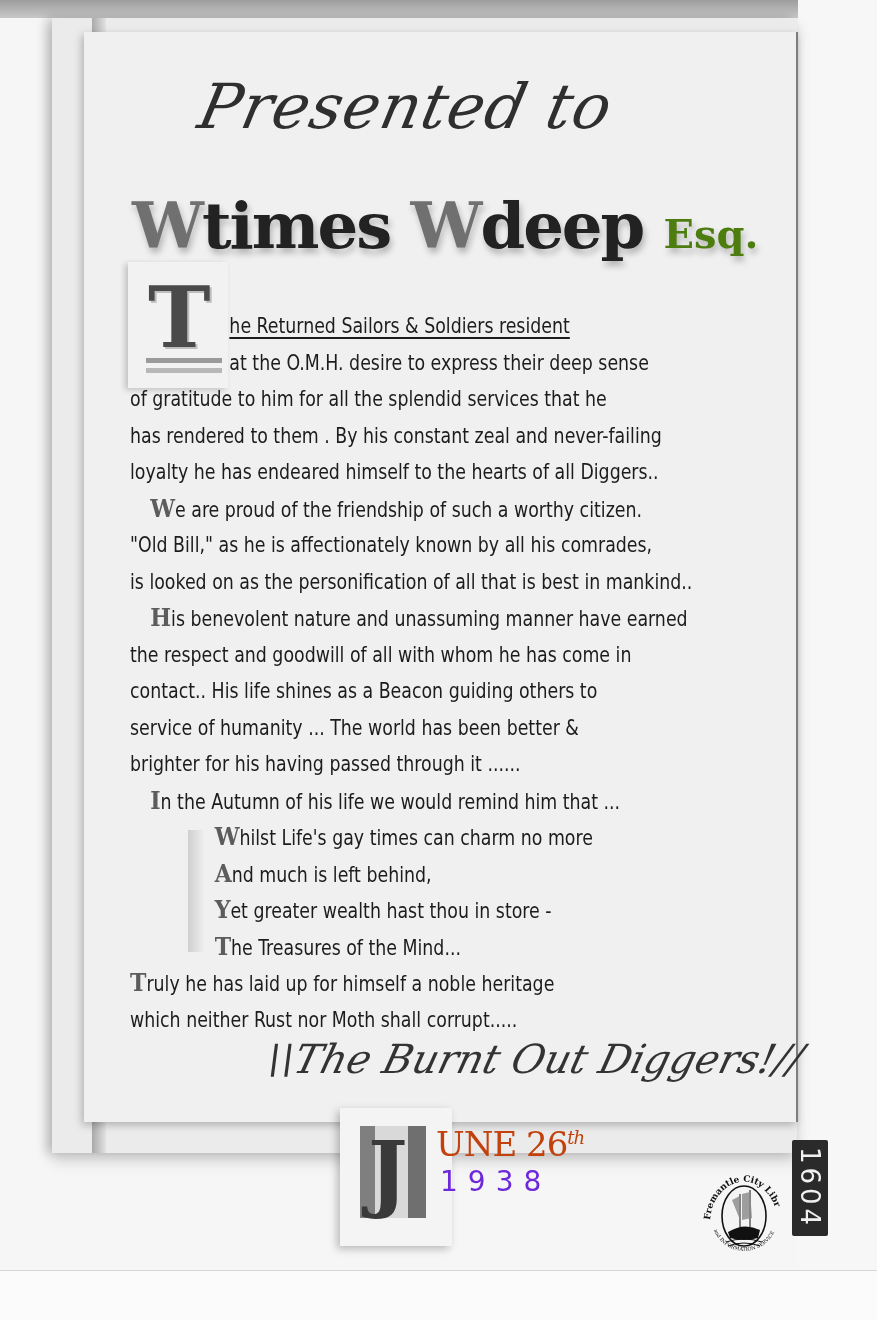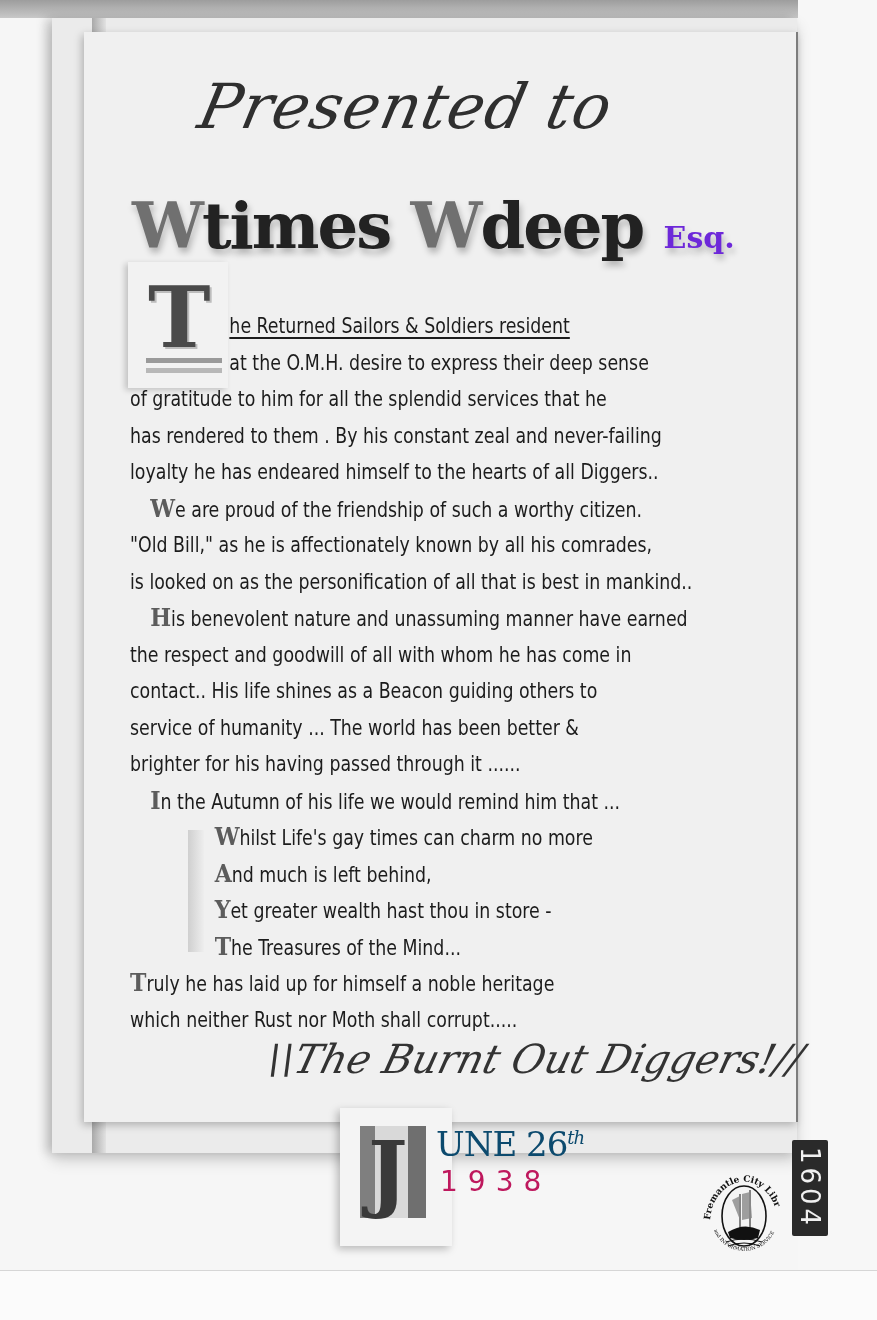--- a/index.html
+++ b/index.html
@@ -31,21 +31,21 @@
     font-size: 62px; color: #2f2f2f; letter-spacing: 1px;
     transform: skewX(-12deg);
   }
   .recipient {
     position: absolute; left: 132px; top: 188px; width: 560px;
     font-family: "DejaVu Serif", serif; font-weight: bold;
     font-size: 64px; color: #222; letter-spacing: -2px; white-space: nowrap;
     text-shadow: 2px 5px 6px rgba(0,0,0,0.25);
   }
   .recipient .gray-cap { color: #707070; }
-  .recipient .esq { font-size: 30px; letter-spacing: 0; color: #6d28d9; }
+  .recipient .esq { font-size: 40px; letter-spacing: 0; color: #4d7c0f; }
 
   .initial-box {
     position: absolute; left: 128px; top: 262px; width: 100px; height: 126px;
     background: #f2f2f2; box-shadow: -3px 2px 6px rgba(0,0,0,0.2);
   }
   .initial-letter {
     position: absolute; left: 20px; top: 6px; font-size: 84px; font-weight: bold;
     color: #4a4a4a; font-family: "DejaVu Serif", serif;
     text-shadow: 2px 2px 0 #bdbdbd;
   }
@@ -79,26 +79,26 @@
   .date-initial {
     position: absolute; left: 20px; top: 18px; width: 66px; height: 92px;
     background: linear-gradient(90deg, #7f7f7f 0 22%, #d9d9d9 22% 72%, #6f6f6f 72%);
   }
   .date-initial-letter {
     position: absolute; left: 8px; top: 0; font-size: 84px; font-weight: bold; color: #3a3a3a;
     font-family: "DejaVu Serif", serif; line-height: 92px;
   }
   .date-line1 {
     position: absolute; left: 436px; top: 1124px;
-    font-family: "DejaVu Serif", serif; font-size: 34px; color: #0c4a6e; letter-spacing: -1px;
+    font-family: "DejaVu Serif", serif; font-size: 34px; color: #c2410c; letter-spacing: -1px;
   }
   .date-line1 sup { font-size: 18px; font-style: italic; }
   .date-line2 {
     position: absolute; left: 440px; top: 1165px;
-    font-family: "DejaVu Sans", sans-serif; font-size: 28px; color: #be185d; letter-spacing: 10px;
+    font-family: "DejaVu Sans", sans-serif; font-size: 28px; color: #6d28d9; letter-spacing: 10px;
   }
 
   .library-stamp {
     position: absolute; left: 700px; top: 1160px; width: 86px; height: 100px;
   }
   .call-number {
     position: absolute; left: 792px; top: 1140px; width: 36px; height: 96px;
     background: #2a2a2a; color: #f0f0f0; border-radius: 2px;
     display: flex; align-items: center; justify-content: center;
   }

